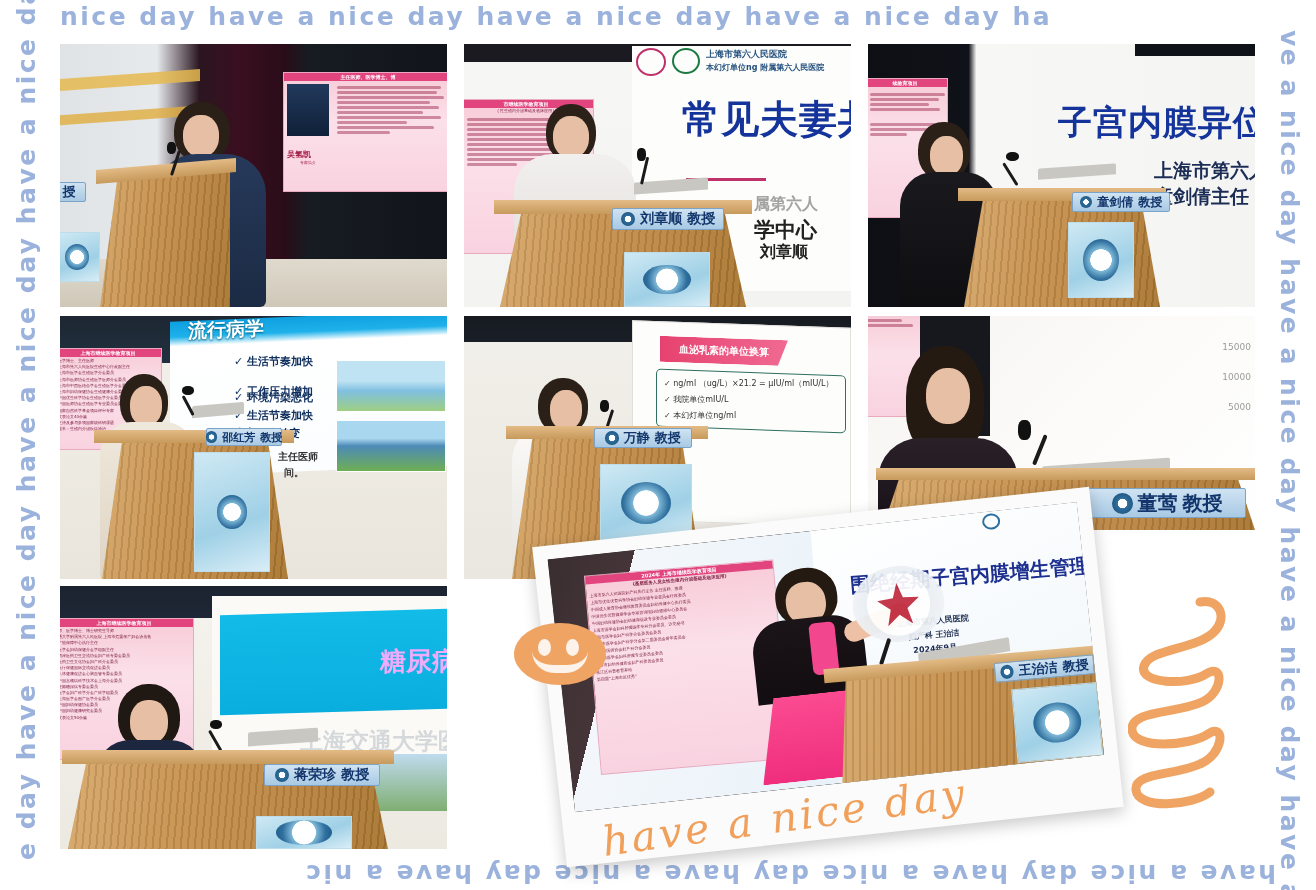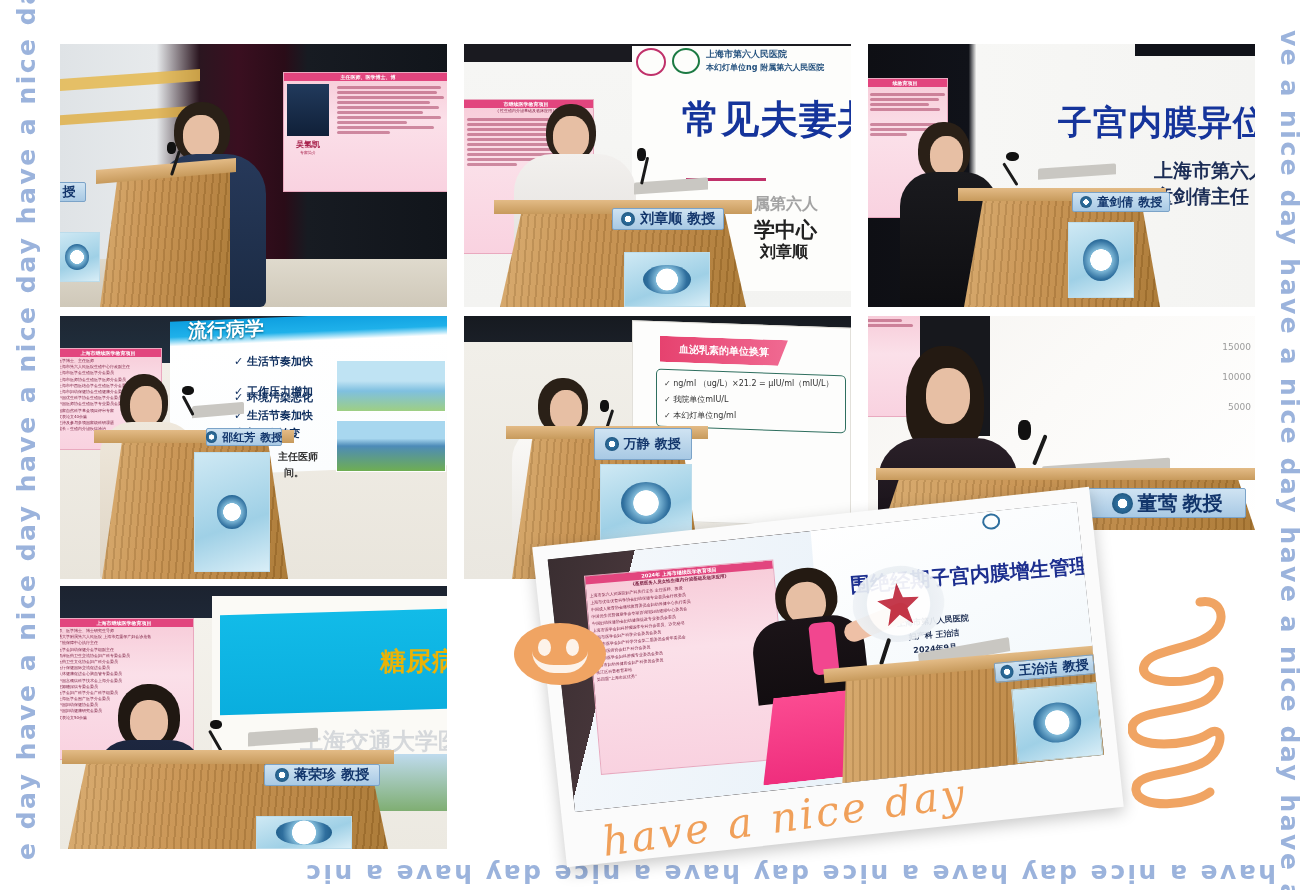--- a/index.html
+++ b/index.html
@@ -121,36 +121,37 @@
   }
   #spring { position: absolute; left: 1128px; top: 588px; width: 140px; height: 240px; z-index: 40; }
 
   .tinytext { font-size: 4px; line-height: 1.55; color: #7d2244; padding: 1px 3px; font-family: "DejaVu Sans", sans-serif; }
 </style>
 </head>
 <body>
 
 <div id="page">
 
+  <div class="ribbon ribbon-top">nice day  have a nice day  have a nice day  have a nice day  ha</div>
   <div class="ribbon ribbon-bottom">have a nice day  have a nice day  have a nice day  have a nic</div>
   <div class="ribbon ribbon-left">e day have a nice day have a nice day have a nice day have a</div>
   <div class="ribbon ribbon-right">ve a nice day have a nice day have a nice day have a nice day</div>
 
   <div class="photo" style="left:60px;top:44px;width:387px;height:263px;">
     <div class="wall" style="background:linear-gradient(90deg,#dfe3e6 0%,#e7eaec 25%,#2b1620 36%,#3a0f20 46%,#2a0c18 58%,#171b22 64%,#11151b 100%);"></div>
     <div style="position:absolute;left:0;top:30px;width:140px;height:12px;background:#e5b94f;opacity:.85;transform:skewY(-4deg);"></div>
     <div style="position:absolute;left:0;top:66px;width:150px;height:10px;background:#e0ad3f;opacity:.8;transform:skewY(-4deg);"></div>
     <div style="position:absolute;left:0;top:215px;width:387px;height:48px;background:linear-gradient(180deg,#dfdacd,#cfc8b9);"></div>
 
     <div class="pinkpanel" style="right:-6px;top:28px;width:170px;height:120px;">
       <div class="hdr">主任医师、医学博士、博</div>
       <div style="display:flex;gap:4px;padding:3px;">
         <div style="width:42px;">
           <div style="width:42px;height:52px;background:linear-gradient(180deg,#213a5c,#102038);"></div>
-          <div style="text-align:center;font-size:8px;font-weight:bold;color:#a8234d;margin-top:3px;">吴氢凯</div>
+          <div style="font-size:8px;font-weight:bold;color:#a8234d;margin-top:13px;">吴氢凯</div>
           <div style="text-align:center;font-size:4px;color:#a8234d;">专家简介</div>
         </div>
         <div style="flex:1;">
           <div class="pinkline" style="width:90%"></div>
             <div class="pinkline" style="width:86%"></div>
           <div class="pinkline" style="width:92%"></div>
             <div class="pinkline" style="width:80%"></div>
           <div class="pinkline" style="width:88%"></div>
             <div class="pinkline" style="width:74%"></div>
           <div class="pinkline" style="width:90%"></div>
@@ -345,21 +346,21 @@
     <div class="person" style="left:48px;top:62px;width:106px;height:201px;">
       <div class="head" style="left:26px;top:0;width:50px;height:56px;"></div>
       <div class="face" style="left:38px;top:12px;width:32px;height:40px;"></div>
       <div class="body" style="left:0;top:48px;width:106px;height:153px;background:linear-gradient(180deg,#fbfaf8,#e6e3de);border-radius:34px 34px 4px 4px;"></div>
     </div>
     <div class="mic" style="left:140px;top:92px;width:3px;height:24px;transform:rotate(18deg);"></div>
     <div class="mic-head" style="left:136px;top:84px;width:9px;height:12px;"></div>
 
     <div class="podium" style="left:48px;top:118px;width:190px;height:145px;clip-path:polygon(11% 0,89% 0,100% 100%,0 100%);"></div>
     <div class="podium-top" style="left:42px;top:110px;width:202px;height:13px;"></div>
-    <div class="nameplate" style="left:130px;top:112px;width:98px;height:32px;font-size:13px;">
+    <div class="nameplate" style="left:130px;top:112px;width:98px;height:20px;font-size:13px;">
       <span class="badge"></span>
       <span>万静</span>
       <span>教授</span>
     </div>
     <div class="emblem" style="left:136px;top:148px;width:92px;height:78px;">
       <div class="emblem-seal"></div>
     </div>
     <div class="pinkpanel" style="left:92px;top:240px;width:218px;height:23px;">
       <div class="hdr" style="font-size:6px;">2024年 上海市继续医学教育项目</div>
     </div>
@@ -394,21 +395,21 @@
       <span class="badge"></span>
       <span>董莺</span>
       <span>教授</span>
     </div>
   </div>
 
   <div class="photo" style="left:60px;top:586px;width:387px;height:263px;">
     <div class="wall" style="background:linear-gradient(180deg,#1c2330 0%,#1e2736 12%,#f4f2ec 12%,#ece9e1 100%);"></div>
     <div class="screen" style="left:152px;top:10px;width:235px;height:215px;background:#fbfaf6;"></div>
     <div style="position:absolute;left:160px;top:26px;width:227px;height:100px;background:linear-gradient(180deg,#12bbe8,#0aaede);transform:skewY(-1.6deg);"></div>
-    <div class="slidetext" style="left:320px;top:58px;font-size:26px;color:#eab308;">糖尿病</div>
+    <div class="slidetext" style="left:320px;top:58px;font-size:26px;color:#f0abfc;">糖尿病</div>
     <div class="slidetext" style="left:240px;top:140px;font-size:23px;color:#c9cdd2;opacity:.75;">上海交通大学医</div>
     <div style="position:absolute;left:300px;top:168px;width:87px;height:57px;background:linear-gradient(180deg,#bfdbee,#7fae72);"></div>
 
     <div class="pinkpanel" style="left:-6px;top:32px;width:140px;height:142px;">
       <div class="hdr">上海市继续医学教育项目</div>
       <div class="tinytext">
         <div>师、医学博士、博士研究生导师</div>
         <div>通大学附属第六人民医院 上海市危重孕产妇会诊抢救</div>
         <div>产能保障中心执行主任</div>
         <div>医学会妇幼保健分会学组副主任</div>

